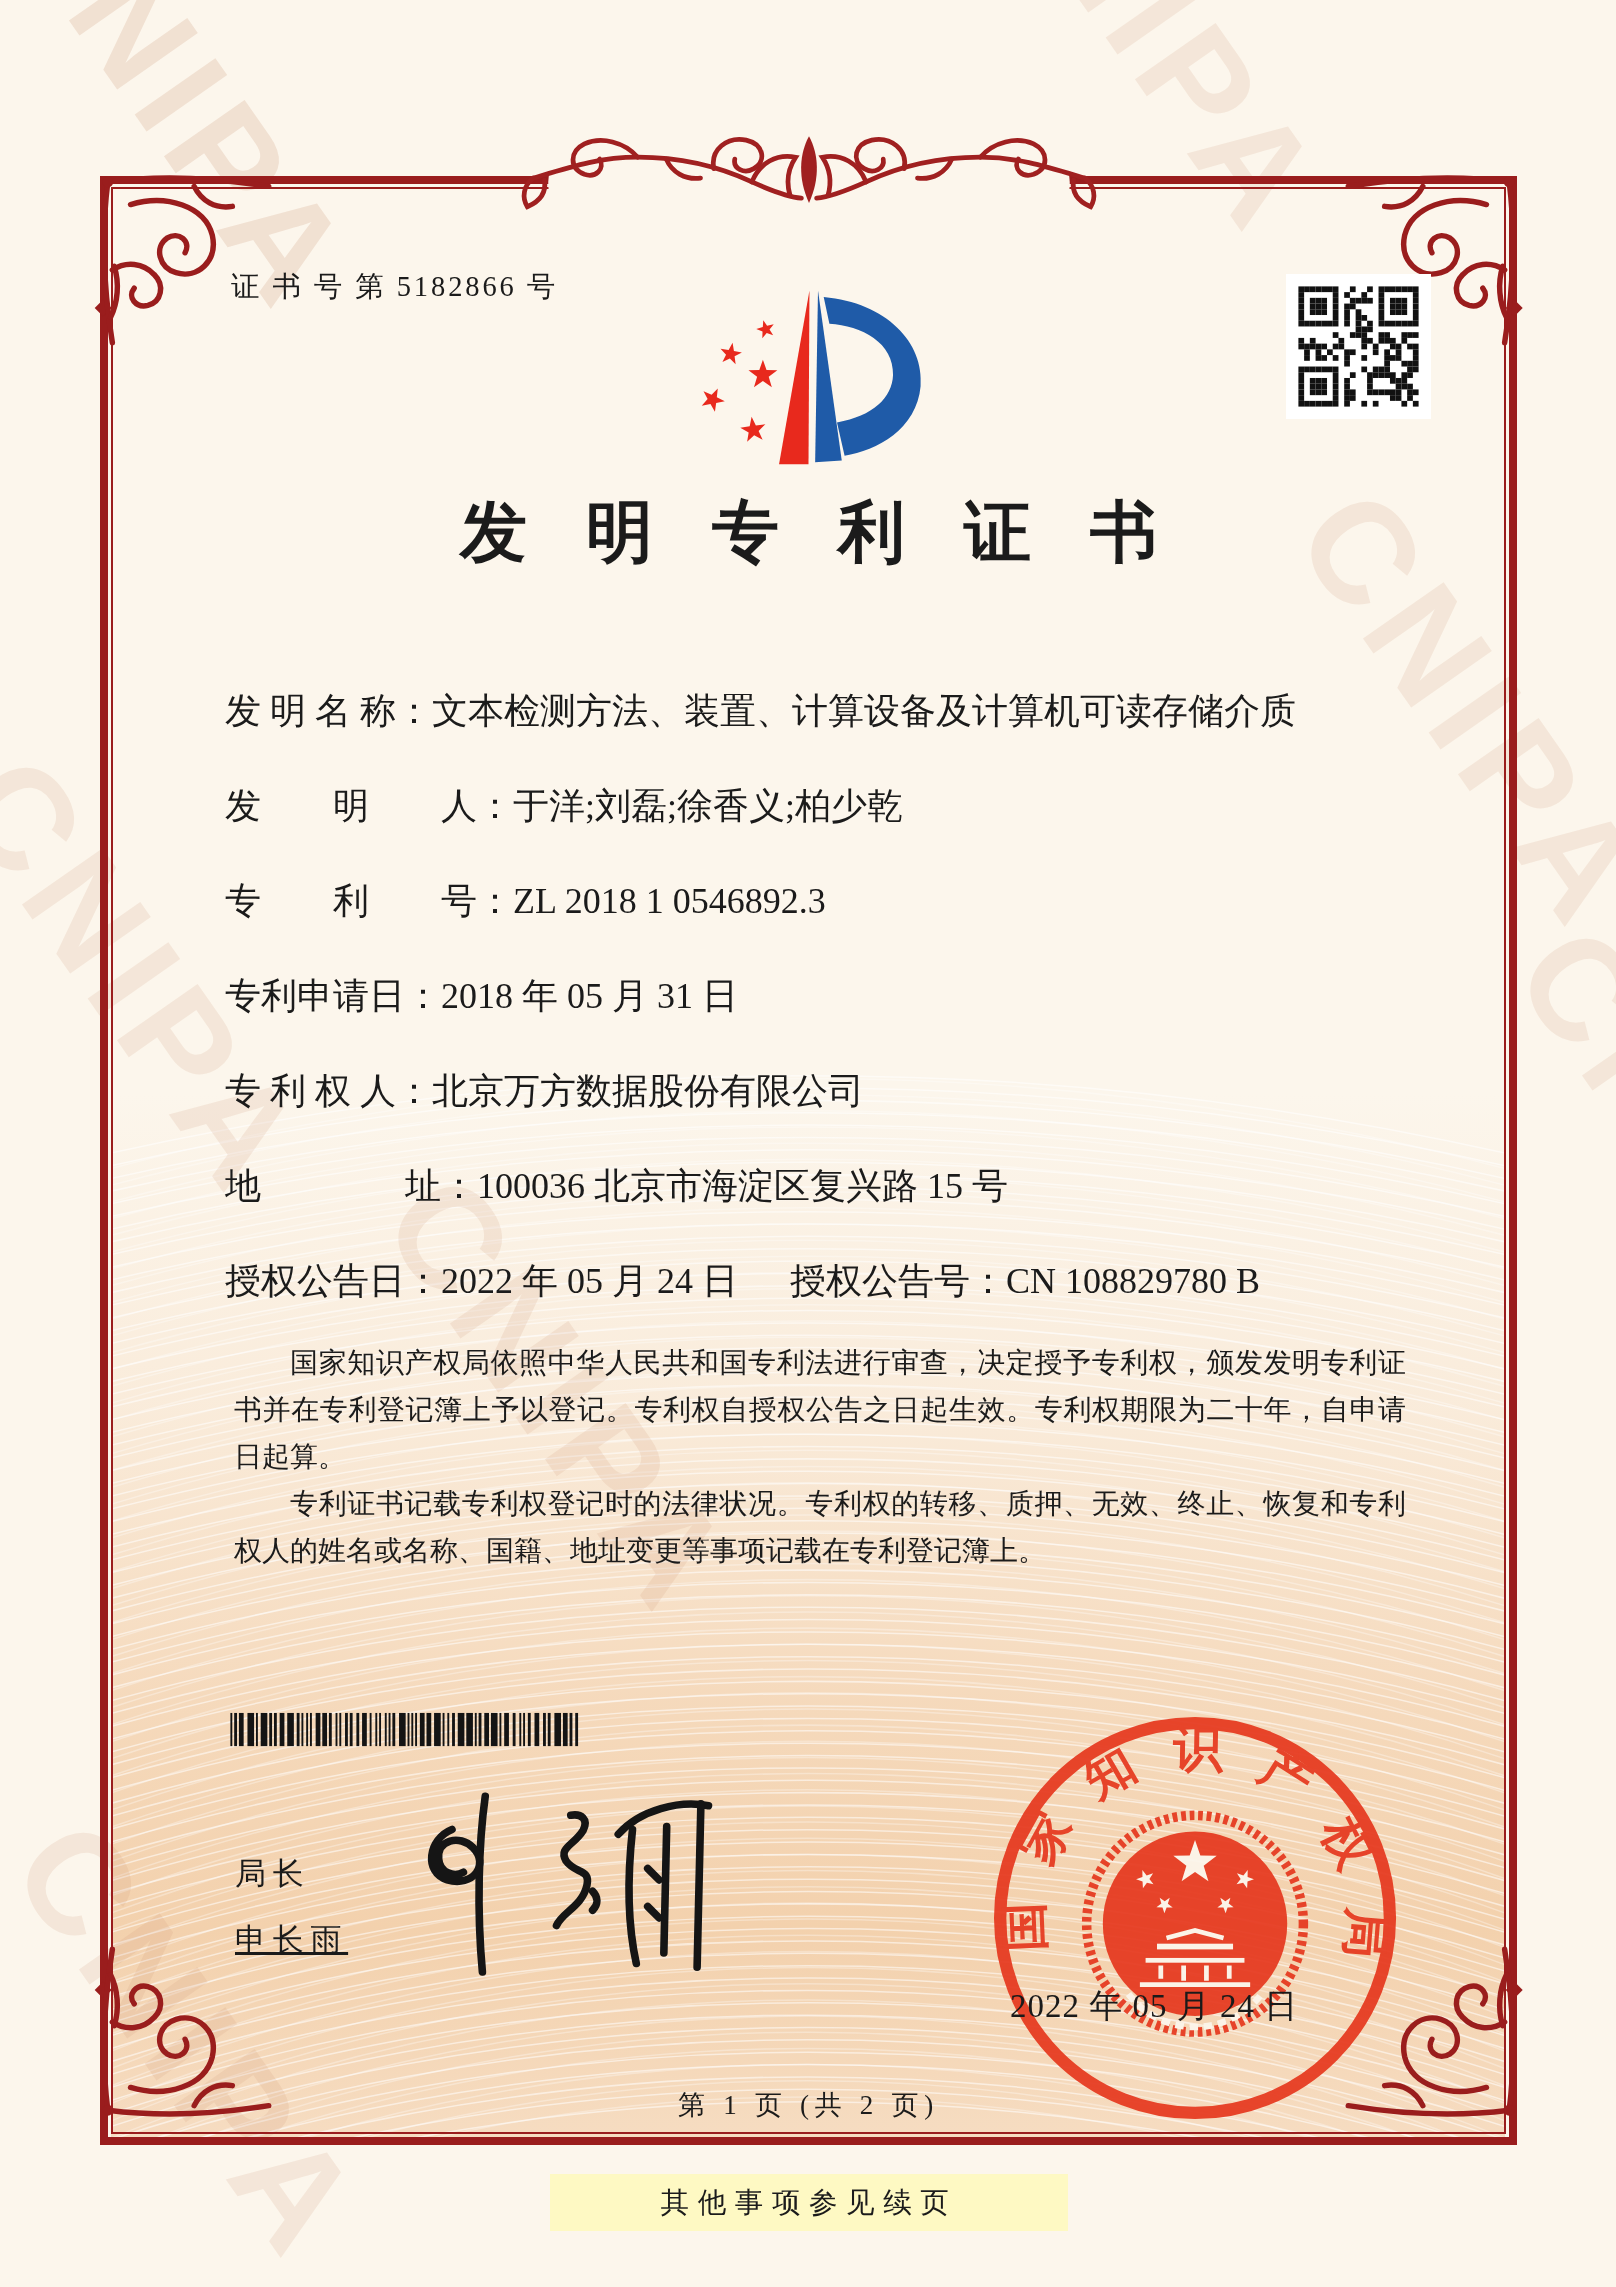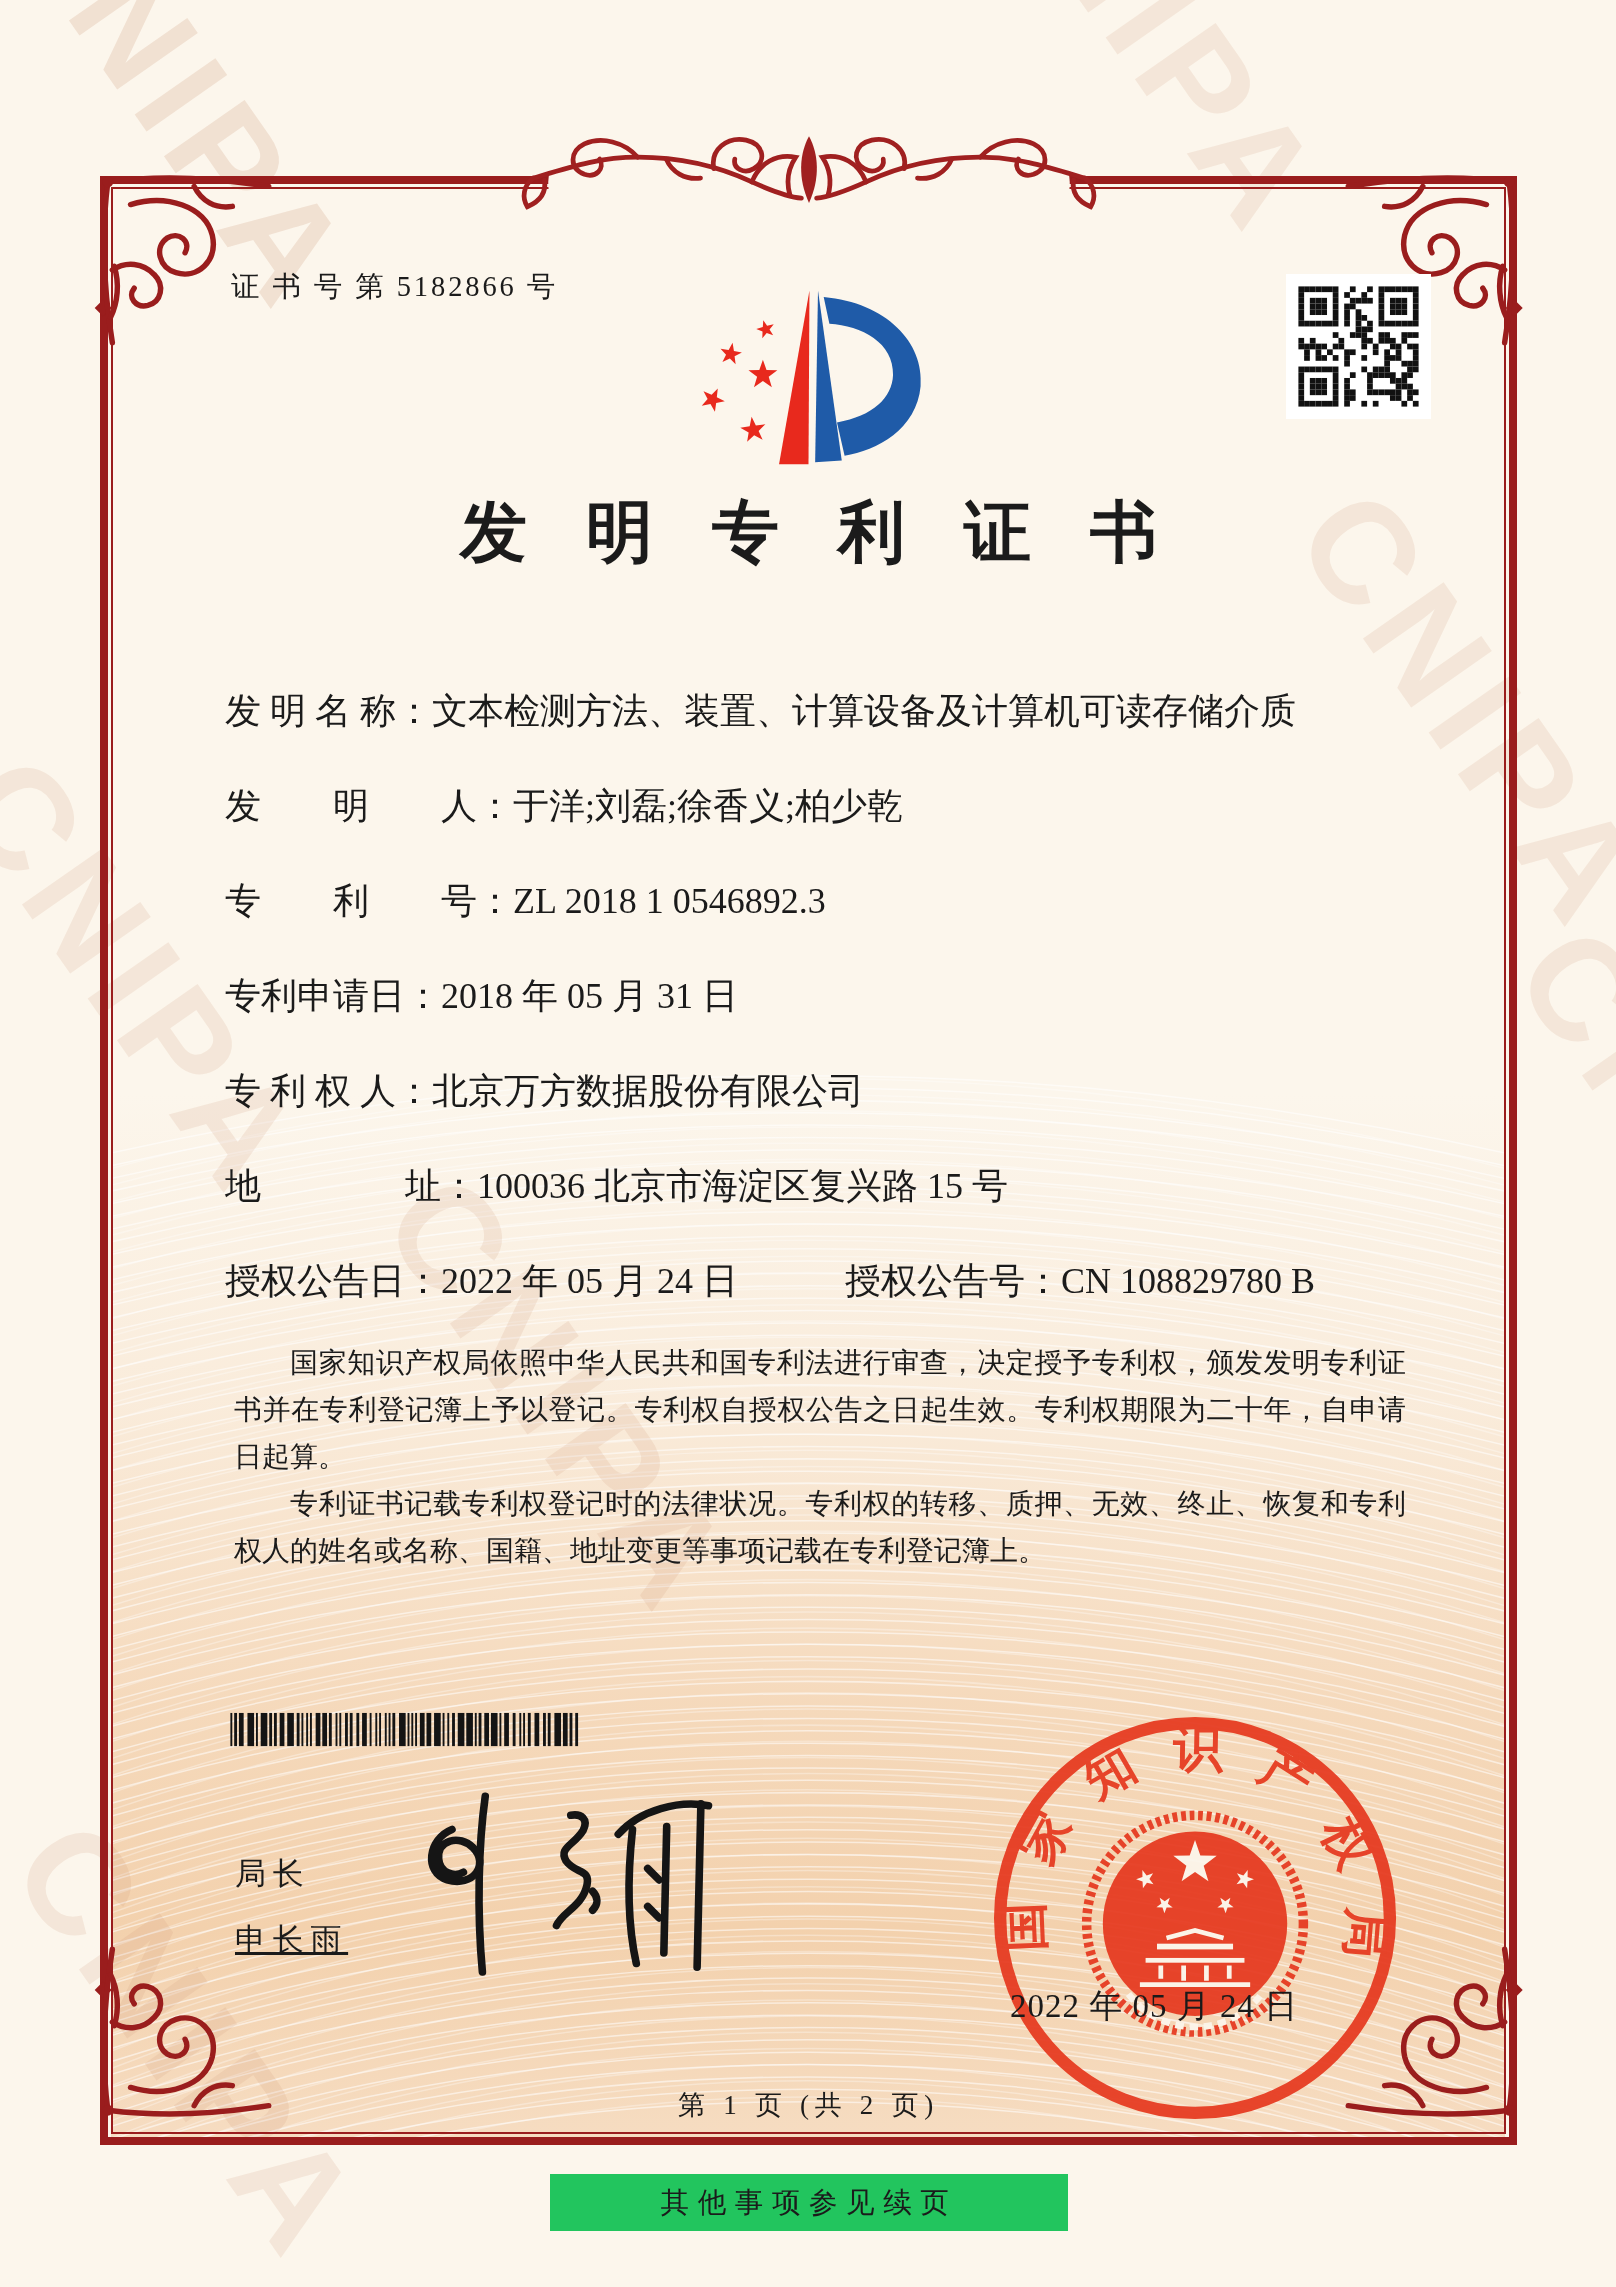--- a/index.html
+++ b/index.html
@@ -28,37 +28,37 @@
   .frame::after{content:"";position:absolute;inset:2.9px;border:2.9px solid #9A1D1D;}
   .dia{position:absolute;width:12.4px;height:12.4px;background:#9A1D1D;transform:rotate(45deg);z-index:5;}
   .decor{position:absolute;z-index:5;}
   
   .certno{position:absolute;left:231px;top:268px;font-size:28.5px;letter-spacing:2.9px;z-index:6;}
   #logo{position:absolute;left:647px;top:236px;z-index:6;}
   .qrbox{position:absolute;left:1286px;top:274px;width:145px;height:145px;background:#ffffff;z-index:6;}
   .title{position:absolute;left:0;top:487px;width:100%;text-align:center;
     font-size:67px;font-weight:bold;letter-spacing:59px;text-indent:59px;z-index:6;}
   .row{position:absolute;left:225px;width:1189px;font-size:36px;white-space:nowrap;z-index:6;}
-  .pairB{margin-left:107px;}
+  .pairB{margin-left:52px;}
   .paras{position:absolute;left:234px;top:1339px;width:1172px;font-size:28px;
     line-height:47px;text-align:justify;z-index:6;}
   .paras p{margin:0;text-indent:2em;}
   #barcode{position:absolute;left:228px;top:1712px;z-index:6;}
   .sigtitle{position:absolute;left:235px;top:1853px;font-size:31px;letter-spacing:6.7px;
     font-family:"Liberation Sans","DejaVu Sans",sans-serif;z-index:6;}
   .signame{position:absolute;left:235px;top:1919px;font-size:31px;letter-spacing:6.7px;
     font-family:"Liberation Sans","DejaVu Sans",sans-serif;z-index:6;text-decoration:underline;}
   #signature{position:absolute;left:395px;top:1777px;z-index:7;}
   #seal{position:absolute;left:984px;top:1707px;z-index:7;}
   .sealdate{position:absolute;left:1010px;top:1984px;width:314px;font-size:33px;
     letter-spacing:1px;color:#1a1a1a;z-index:8;white-space:nowrap;}
   .pageno{position:absolute;left:0;top:2087px;width:100%;text-align:center;
     font-size:27px;letter-spacing:5.7px;z-index:6;}
   .notestrip{position:absolute;left:550px;top:2174px;width:518px;height:57px;
-    background:#22c55e;display:flex;align-items:center;justify-content:center;
+    background:#fef9c3;display:flex;align-items:center;justify-content:center;
     font-size:28.5px;letter-spacing:8.6px;z-index:6;}
 </style>
 </head>
 <body>
 
 <div id="page">
 
   <div class="tint"></div>
   <svg id="waves" width="1394" height="1073" viewBox="0 0 1466 1128">
       <circle cx="733" cy="3350" r="2260" fill="none" stroke="#ffffff" stroke-width="1.6" stroke-opacity="0.55"></circle>

